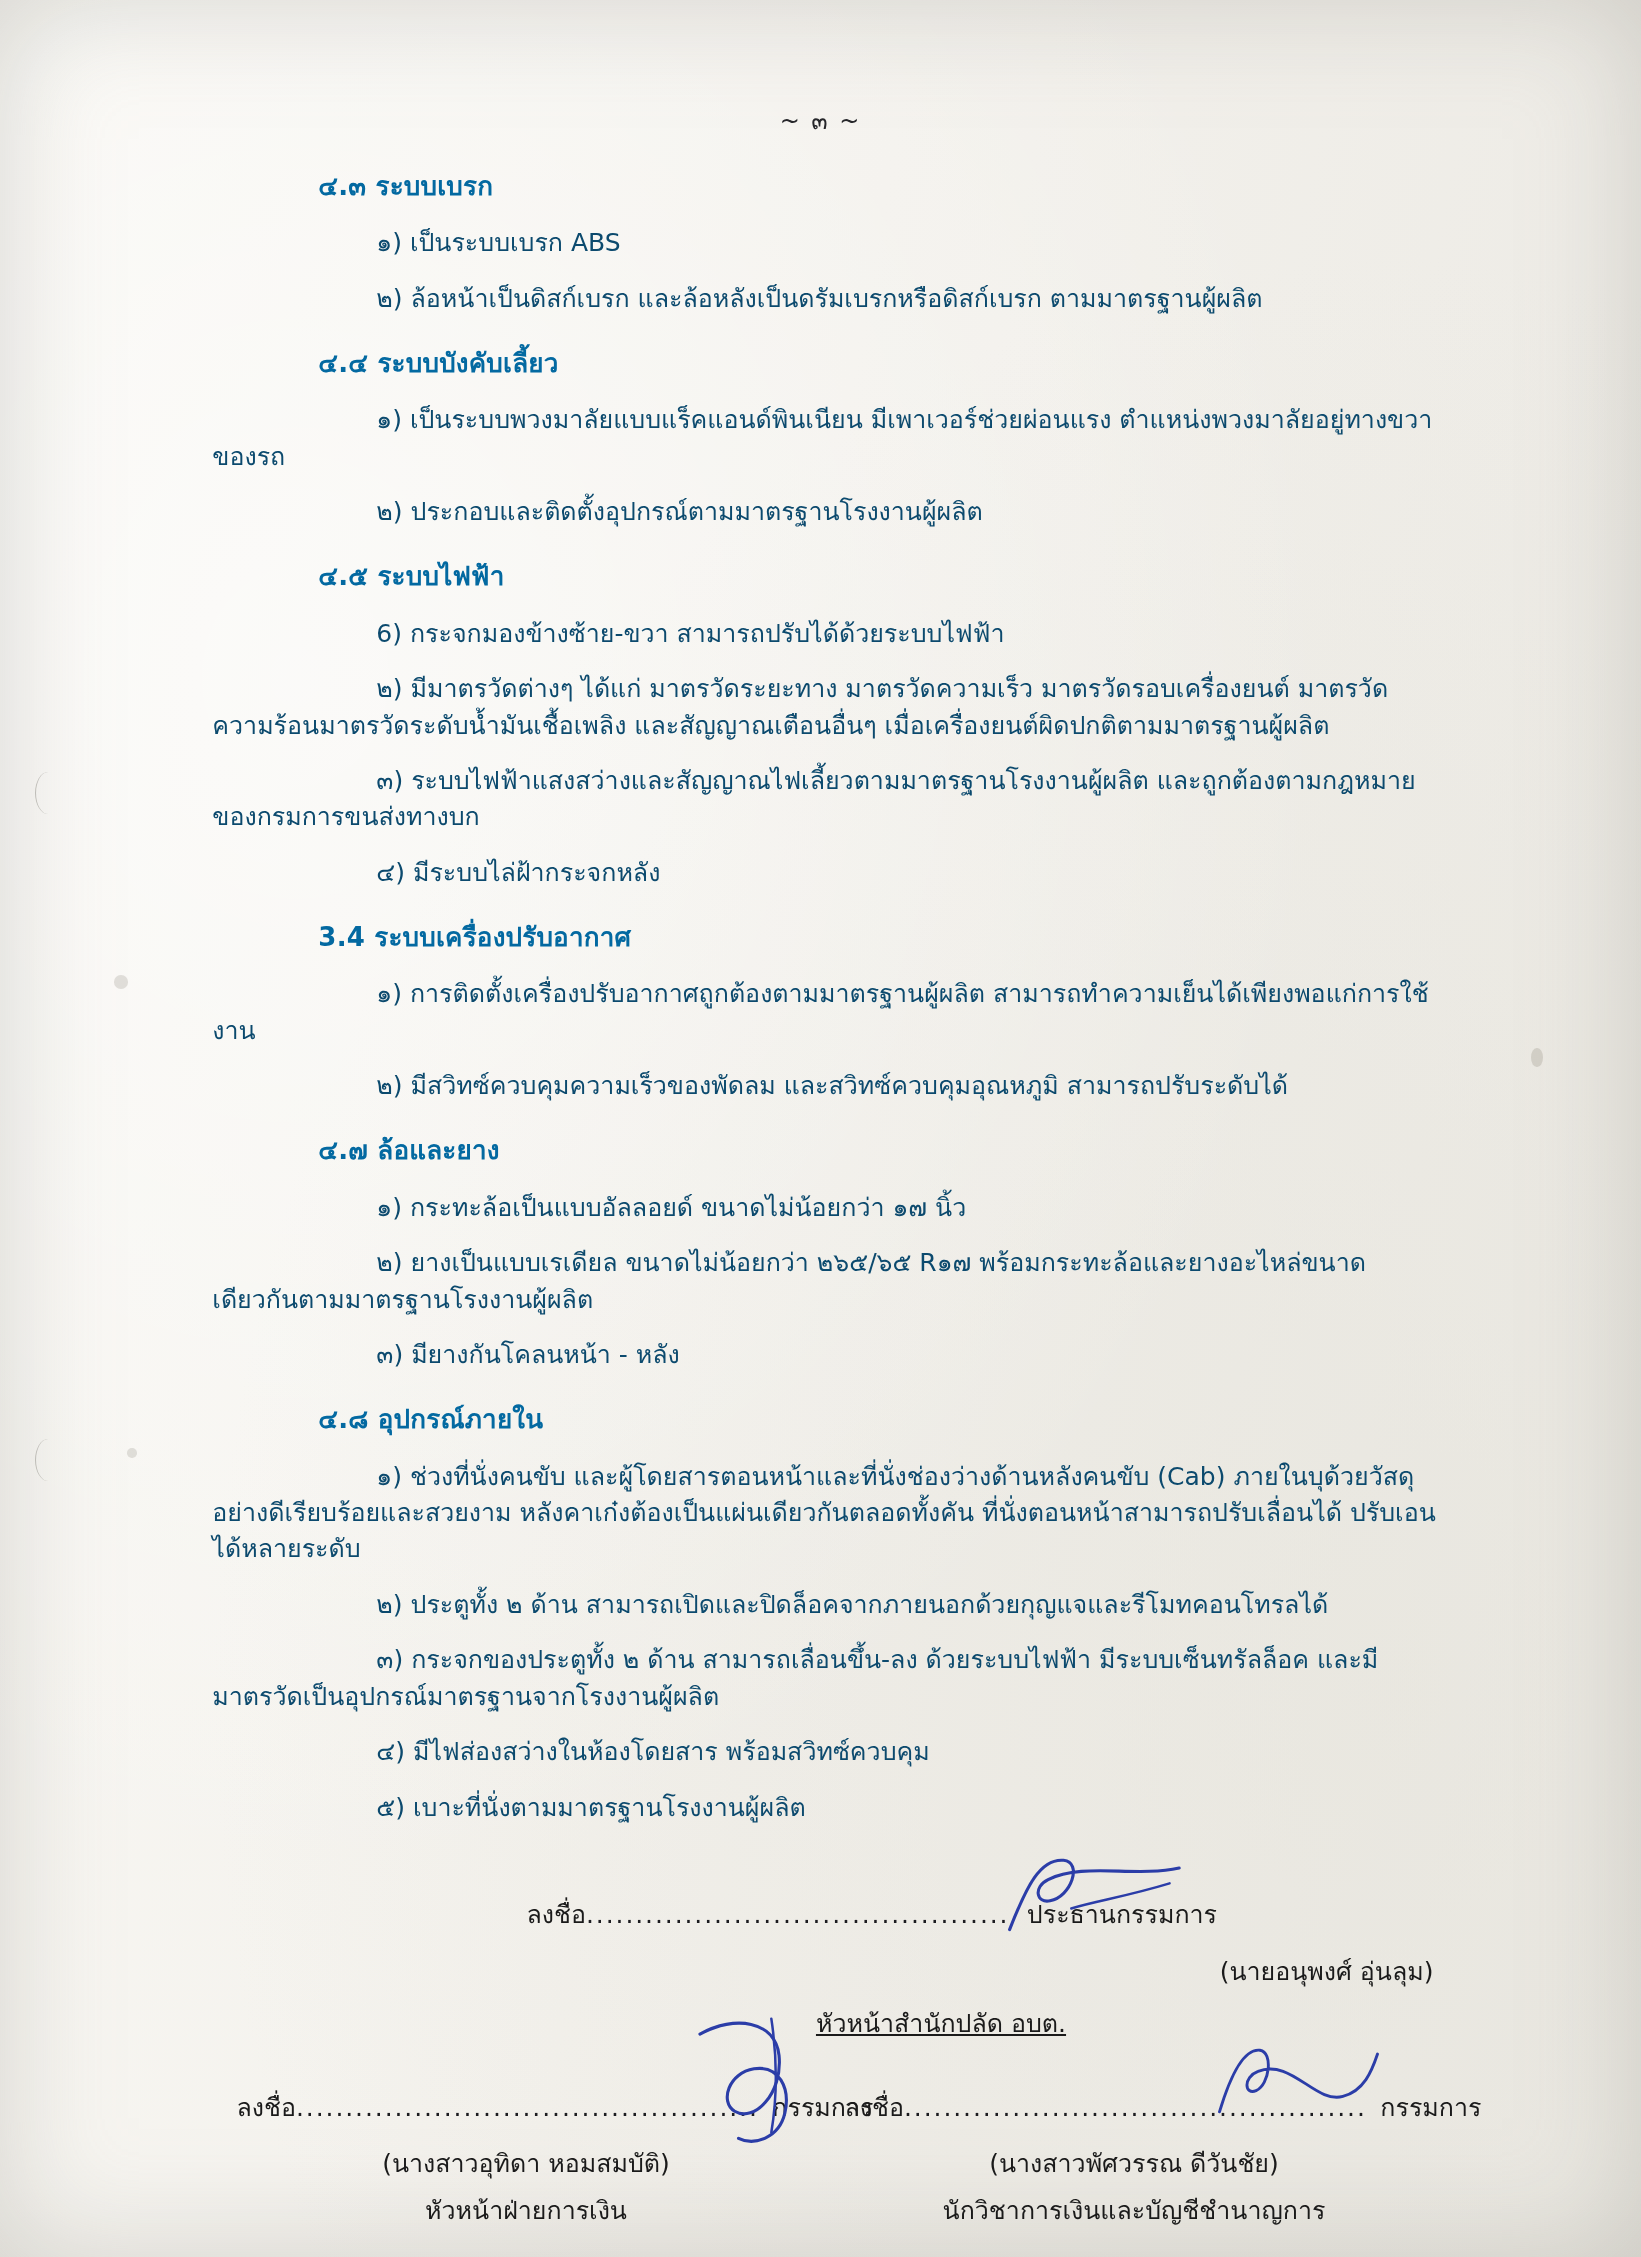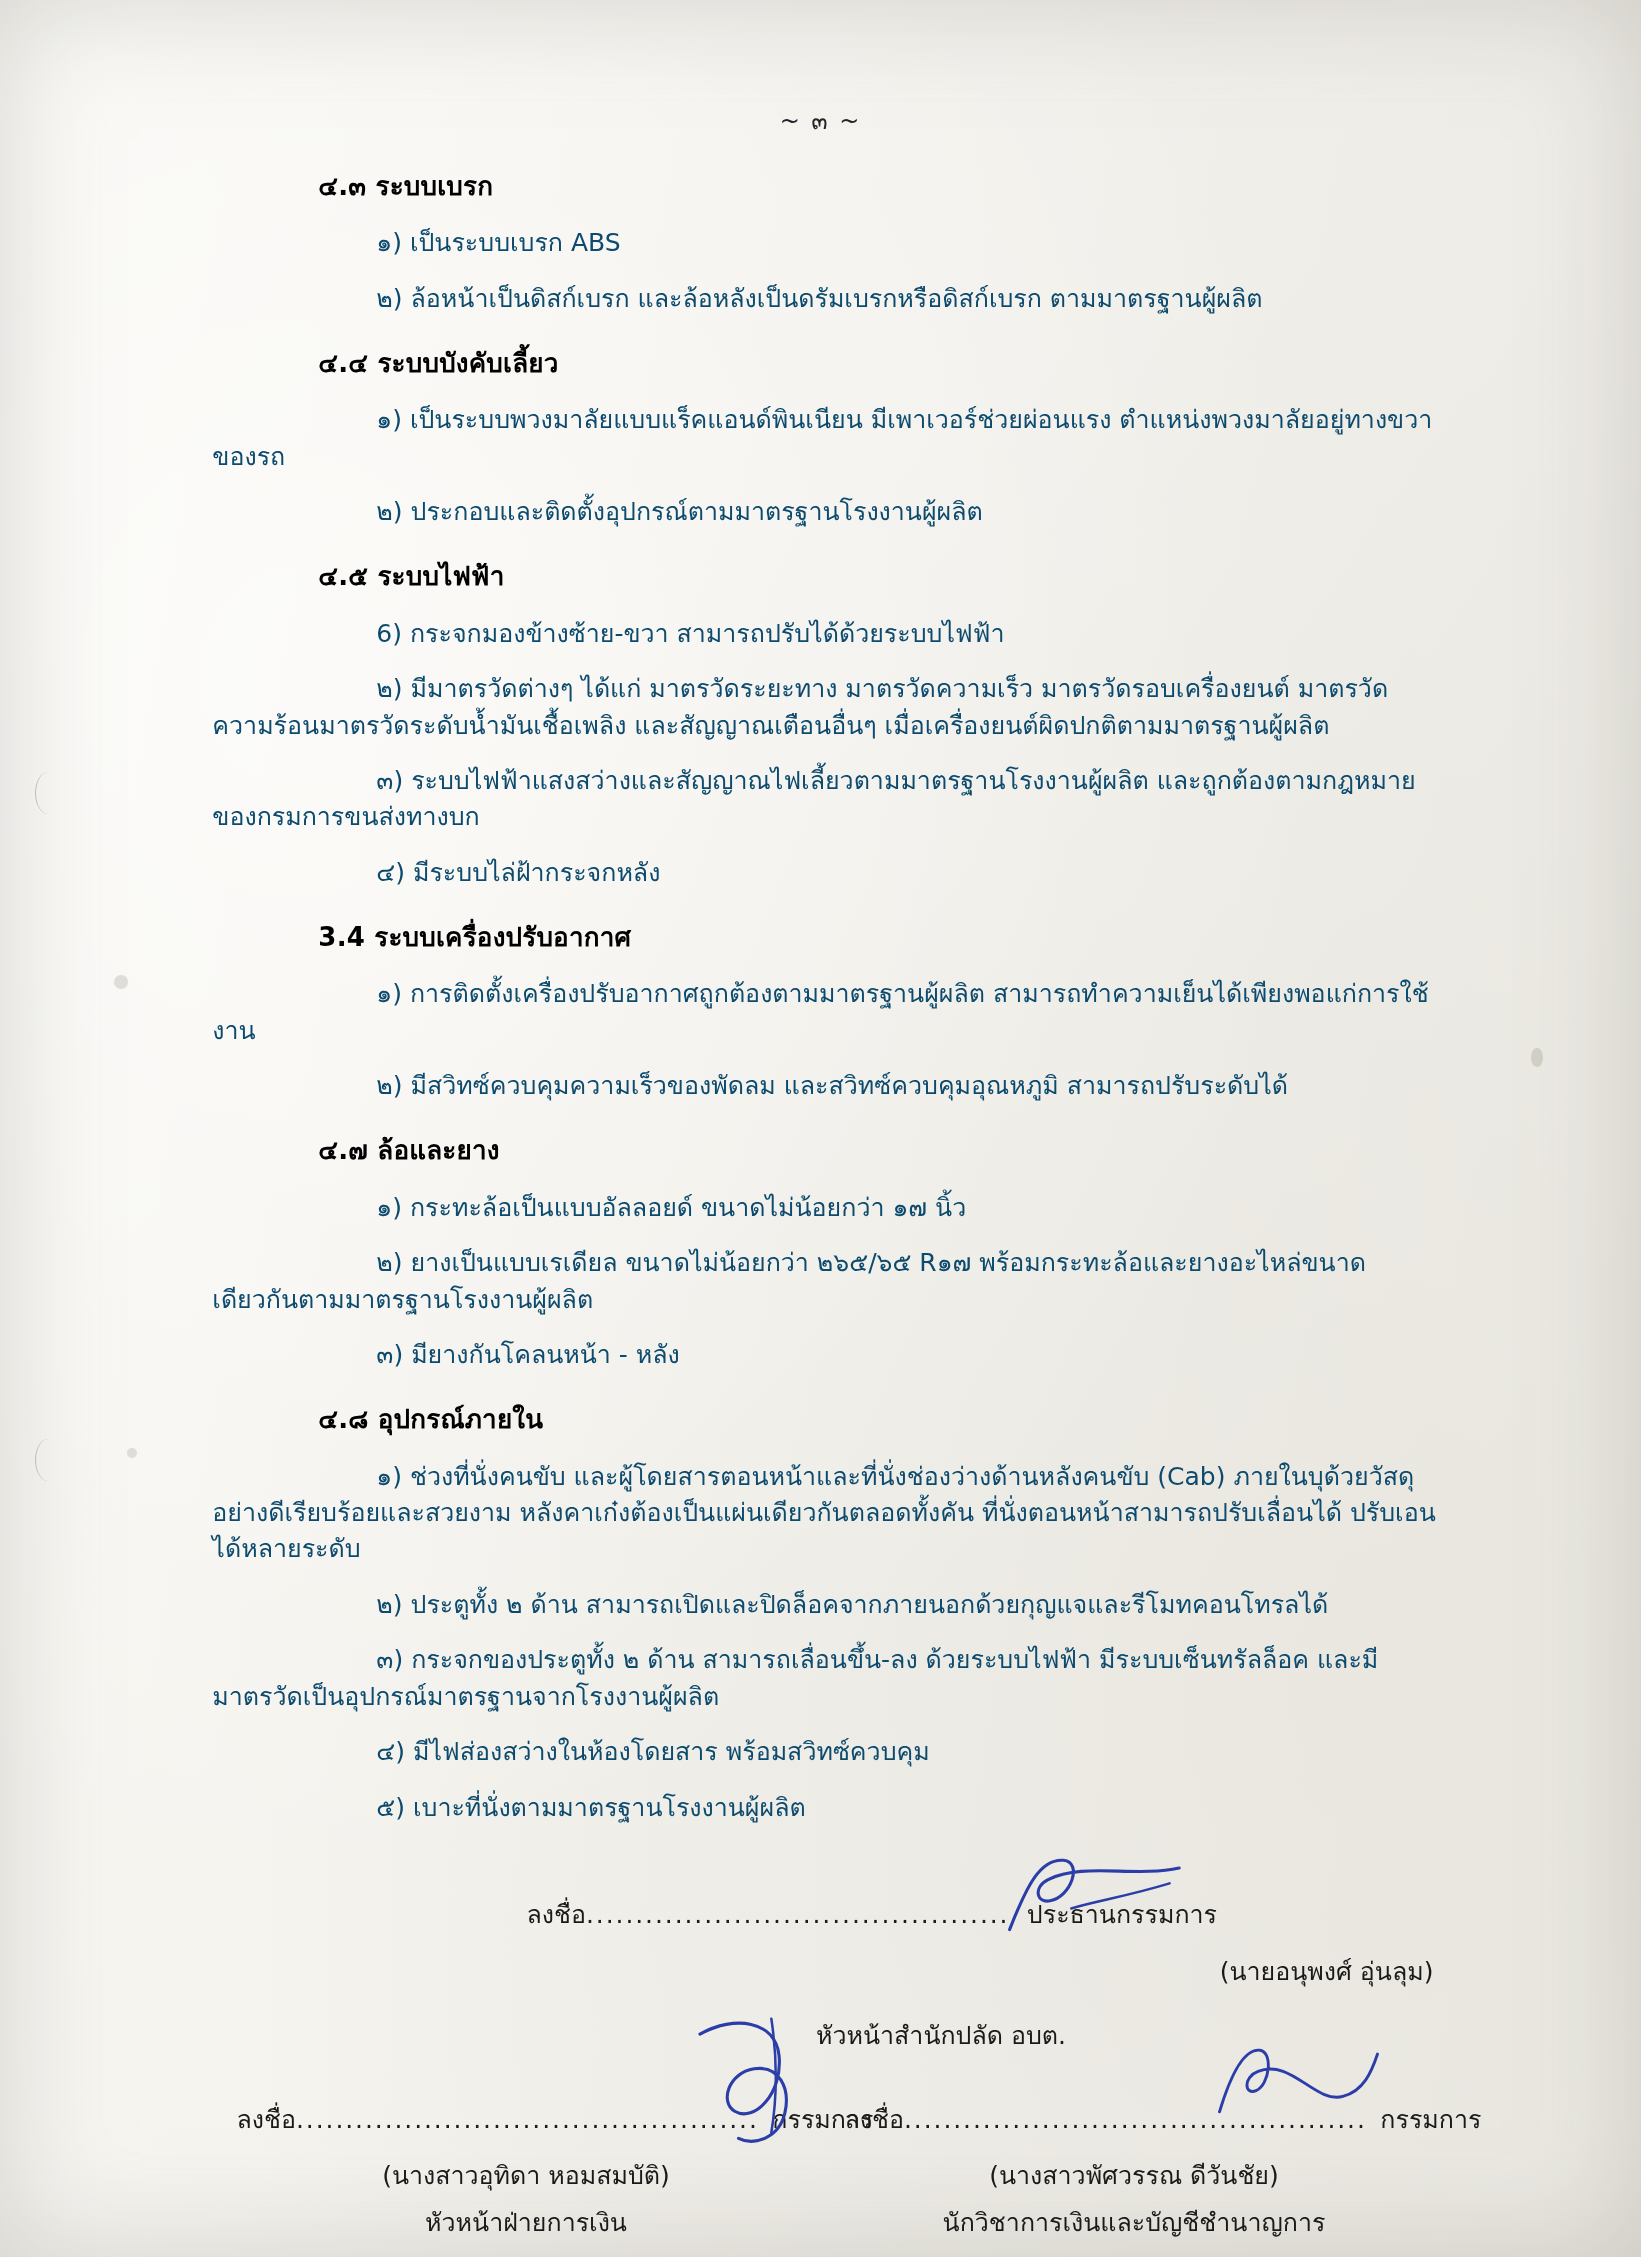--- a/index.html
+++ b/index.html
@@ -54,21 +54,21 @@
     margin: 0 auto;
     width: 1226px;
     padding-left: 9.7px;
   }
 
   .heading {
     font-size: 26px;
     font-weight: bold;
     margin-top: 25px;
     margin-left: 106px;
-    color: #000000;
+    color: #0369a1;
     letter-spacing: 0.2px;
   }
   .item {
     font-size: 25px;
     margin-top: 19.3px;
     margin-left: 164px;
     line-height: 1.45;
     color: #0c4a6e;
     text-indent: 0;
   }
@@ -98,22 +98,23 @@
   }
   .sig-name {
     text-align: right;
     font-size: 25px;
     margin-top: 17.4px;
     padding-left: 241px;
   }
   .sig-title {
     text-align: center;
     font-size: 25px;
-    margin-top: 24px;
+    margin-top: 12px;
     padding-left: 241px;
+    text-decoration: underline;
   }
 
   .sig-two {
     display: flex;
     margin-top: 44px;
     font-size: 25px;
     padding-left: 29px;
   }
   .sig-col {
     width: 579px;

